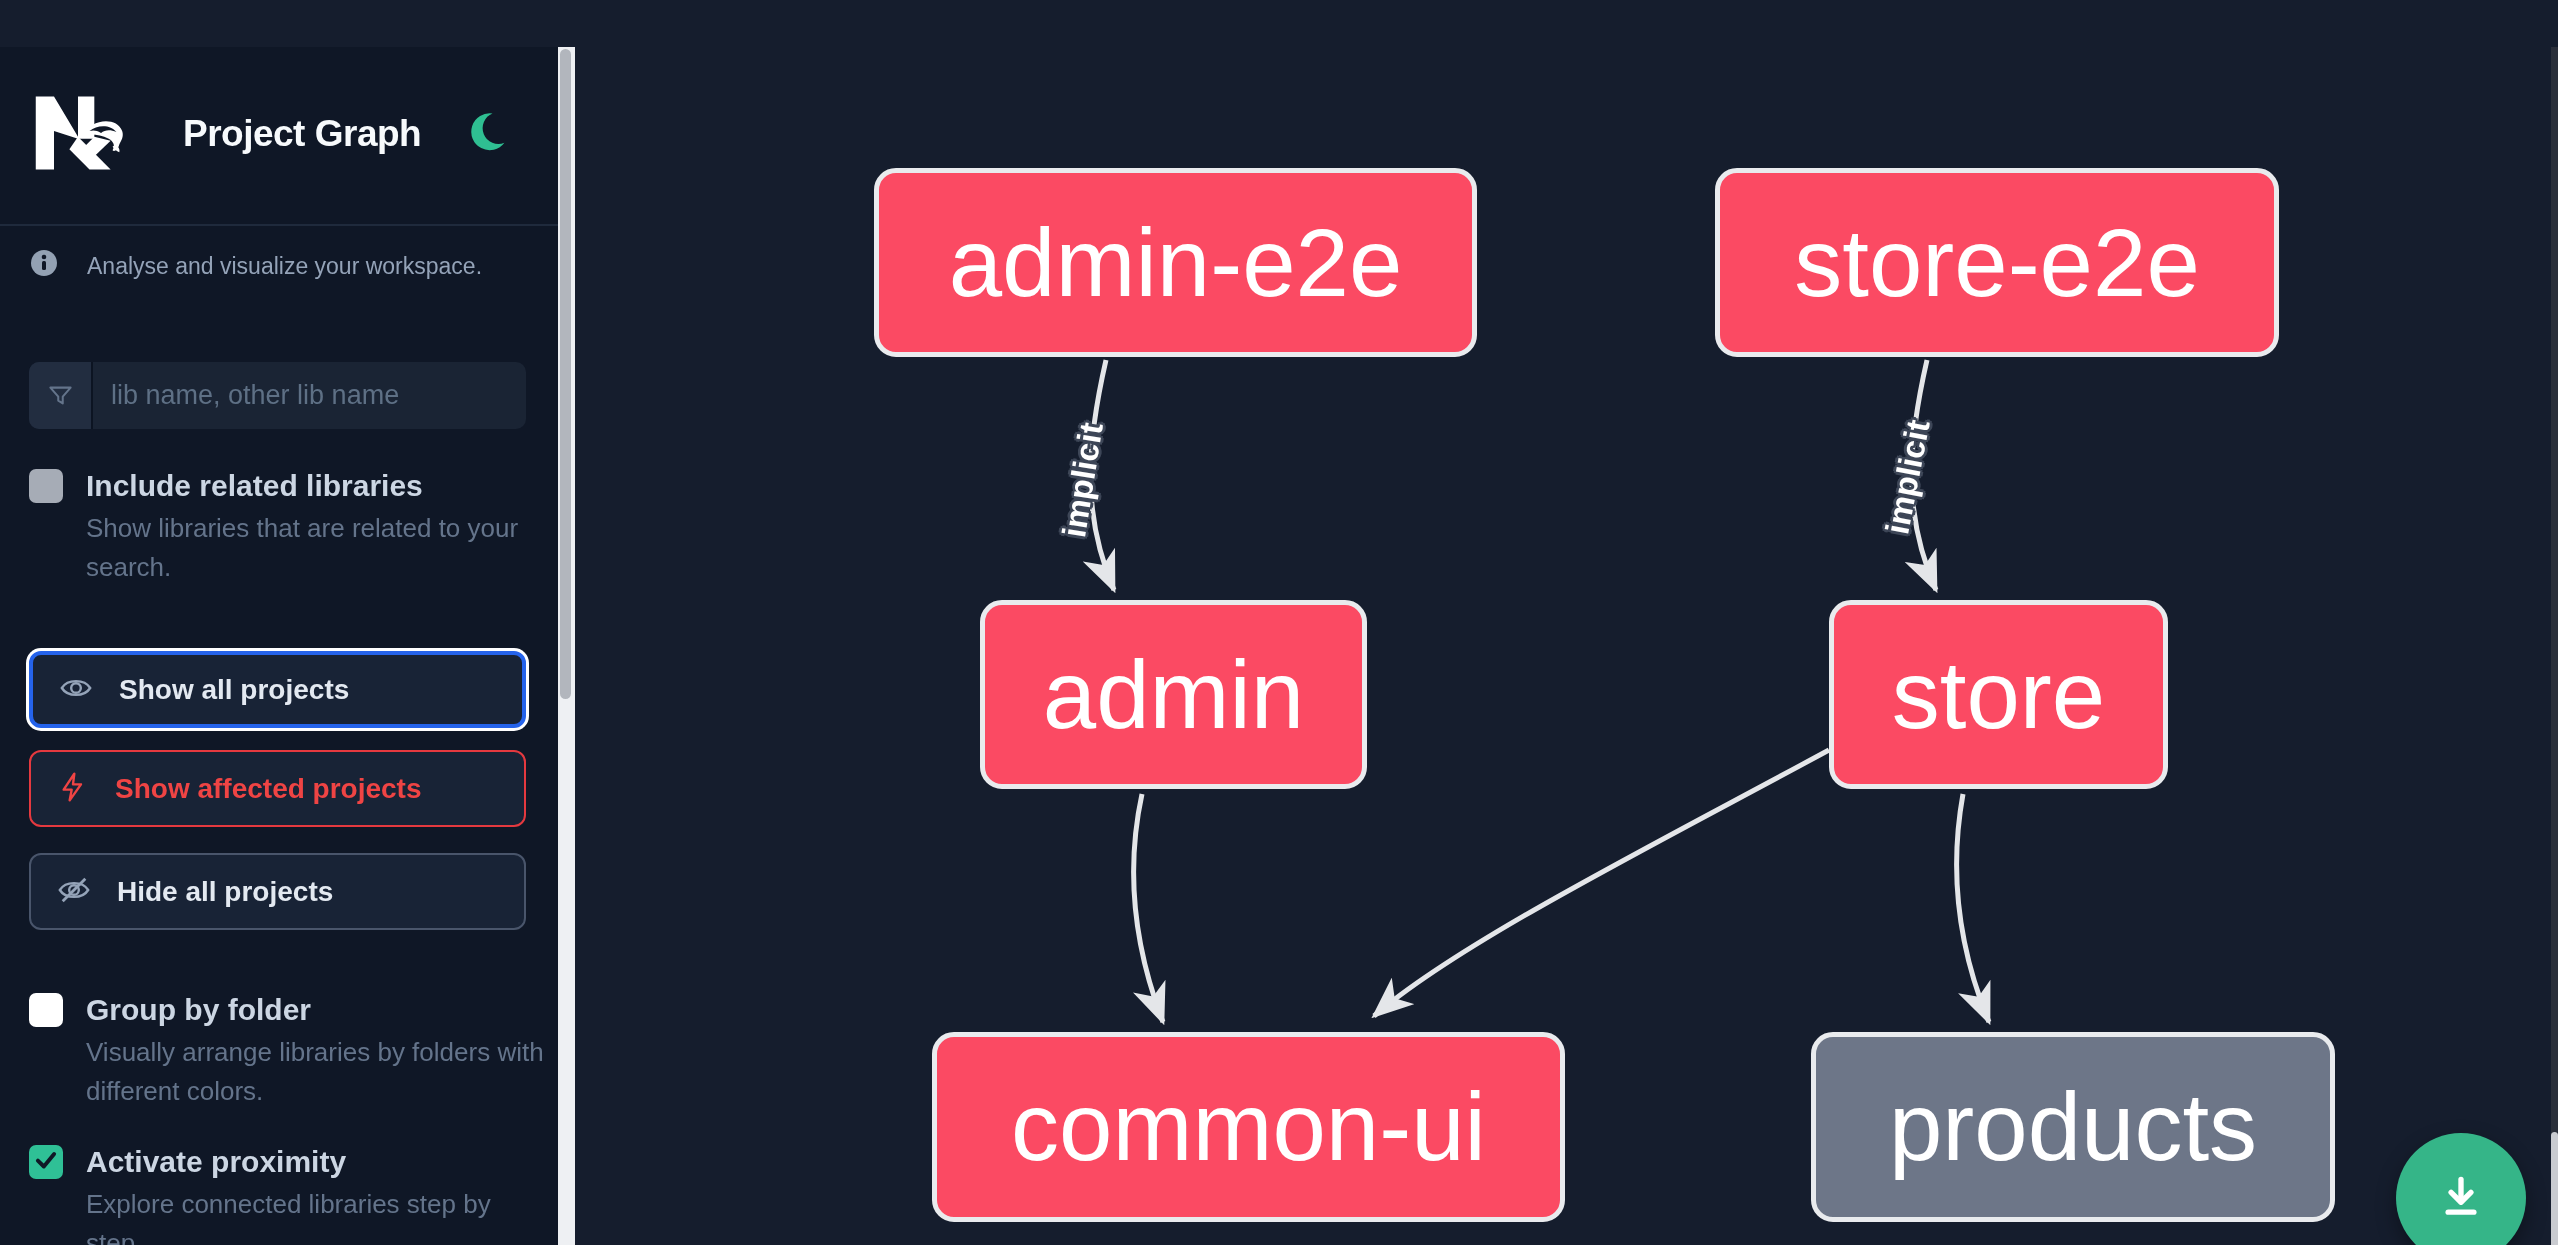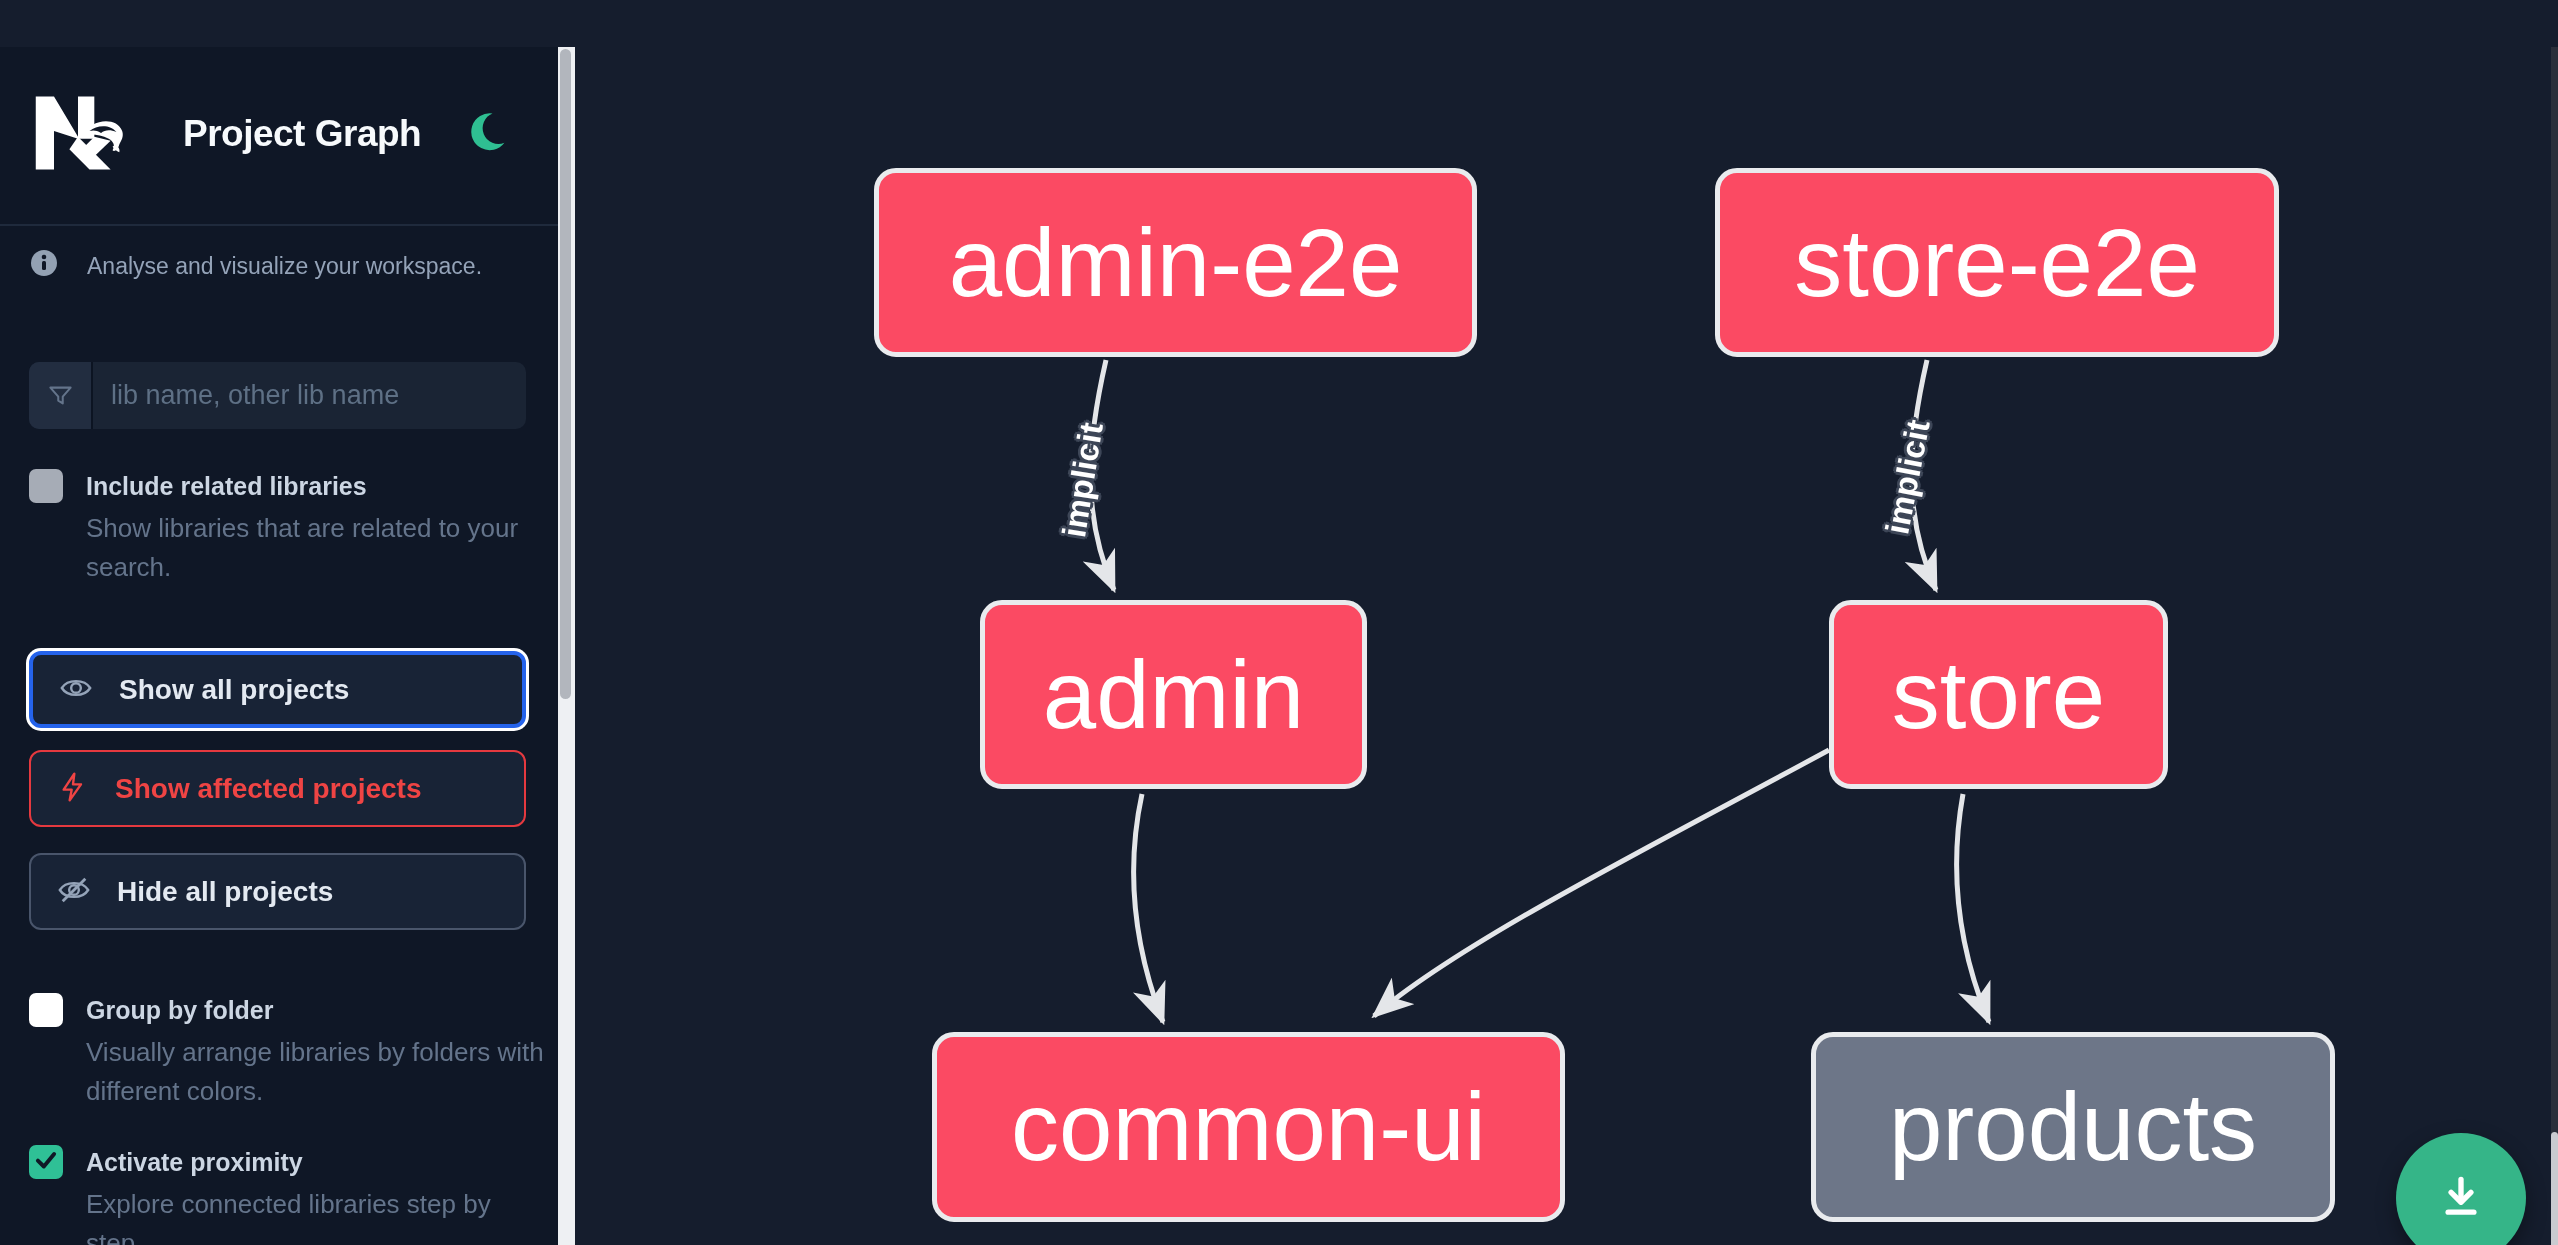--- a/index.html
+++ b/index.html
@@ -21,21 +21,21 @@
   .search-icon-cell { width:64px; height:67px; background:#222d40; display:flex; align-items:center; justify-content:center; border-right:2px solid #0c1422; flex:none; }
   .search-input { flex:1; background:transparent; border:none; outline:none; color:#cbd5e1; font-size:27px; padding:0 18px; font-family:"Liberation Sans", sans-serif; }
   .search-input::placeholder { color:#5e7085; opacity:1; }
 
   .opt { position:absolute; left:29px; width:500px; }
   .opt-head { display:flex; align-items:flex-start; gap:23px; }
   .cbx { width:34px; height:34px; border-radius:7px; flex:none; display:flex; align-items:center; justify-content:center; cursor:pointer; }
   .cbx.gray { background:#a6acb6; }
   .cbx.white { background:#ffffff; }
   .cbx.green { background:#2fc096; }
-  .opt-label { font-size:25px; font-weight:600; color:#ccd6e3; line-height:34px; cursor:pointer; }
+  .opt-label { font-size:30px; font-weight:600; color:#ccd6e3; line-height:34px; cursor:pointer; }
   .opt-desc { margin:6px 0 0 57px; width:462px; font-size:26px; line-height:39px; color:#64748b; }
 
   .action-btn { position:absolute; left:29px; width:497px; height:77px; border-radius:12px; background:#182336; display:flex; align-items:center; gap:26px; padding:1px 26px; cursor:pointer; font-family:"Liberation Sans", sans-serif; }
   .action-btn .lbl { font-size:28px; font-weight:600; color:#e3e9f1; }
   .btn-show-all { top:604px; border:4px solid #2563eb; box-shadow:0 0 0 3px #ffffff; }
   .btn-show-affected { top:703px; border:2px solid #e5393f; }
   .btn-show-affected .lbl { color:#ef4444; }
   .btn-hide-all { top:806px; border:2px solid #49556b; }
 
   .segmented { position:absolute; left:117px; top:1238px; width:326px; height:42px; border:2px solid #3f4a5c; border-bottom:none; border-radius:12px 12px 0 0; background:#16202f; display:flex; }

